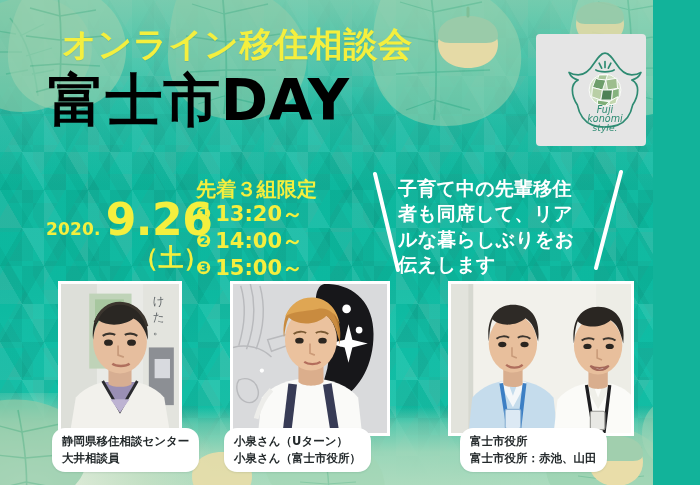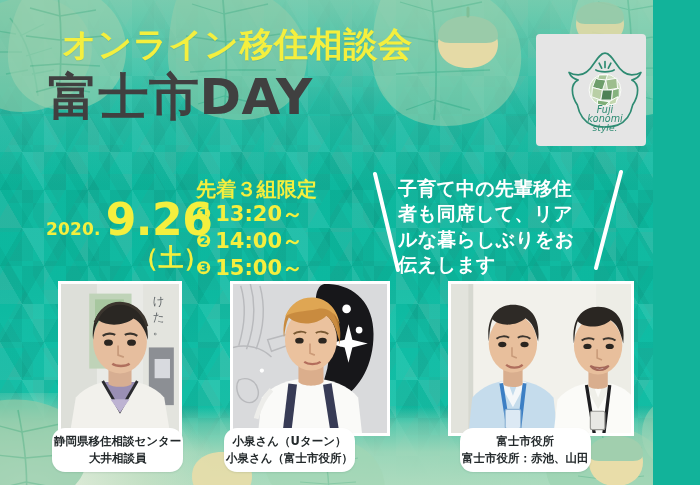--- a/index.html
+++ b/index.html
@@ -57,21 +57,21 @@
   .kicker {
     position:absolute; left:62px; top:27px;
     font-size:34px; font-weight:bold; color:#f4ef3e;
     letter-spacing:.02em; line-height:1;
     font-family:"DejaVu Sans","Liberation Sans",sans-serif;
     text-shadow:0 1px 0 rgba(0,90,80,.12);
     white-space:nowrap;
   }
   .headline {
     position:absolute; left:48px; top:72px;
-    font-size:50px; font-weight:bold; color:#404040;
+    font-size:57px; font-weight:bold; color:#000000;
     letter-spacing:.01em; line-height:1;
     font-family:"DejaVu Sans","Liberation Sans",sans-serif;
     white-space:nowrap;
     text-align:center;
   }
 
   
   .logo-card {
     position:absolute; left:536px; top:34px; width:110px; height:112px;
     background:#e5e5e5; border-radius:4px;
@@ -123,21 +123,21 @@
     border:3px solid #ffffff; overflow:hidden;
   }
   .photo svg { display:block; width:100%; height:100%; }
   #photo-1 { left:58px;  top:281px; width:124px; height:155px; }
   #photo-2 { left:230px; top:281px; width:160px; height:155px; }
   #photo-3 { left:448px; top:281px; width:186px; height:155px; }
 
   
   .caption {
     position:absolute; background:#ffffff; border-radius:13px;
-    padding:5px 2px 6px; text-align:center;
+    padding:5px 10px 6px; 
     color:#23292b; font-weight:bold; font-size:11.5px; line-height:1.45;
     white-space:nowrap;
     font-family:"DejaVu Sans","Liberation Sans",sans-serif;
     box-shadow:0 1px 2px rgba(0,60,50,.10);
   }
   #caption-1 { left:52px;  top:428px; }
   #caption-2 { left:224px; top:428px; }
   #caption-3 { left:460px; top:428px; }
 </style>
 </head>

